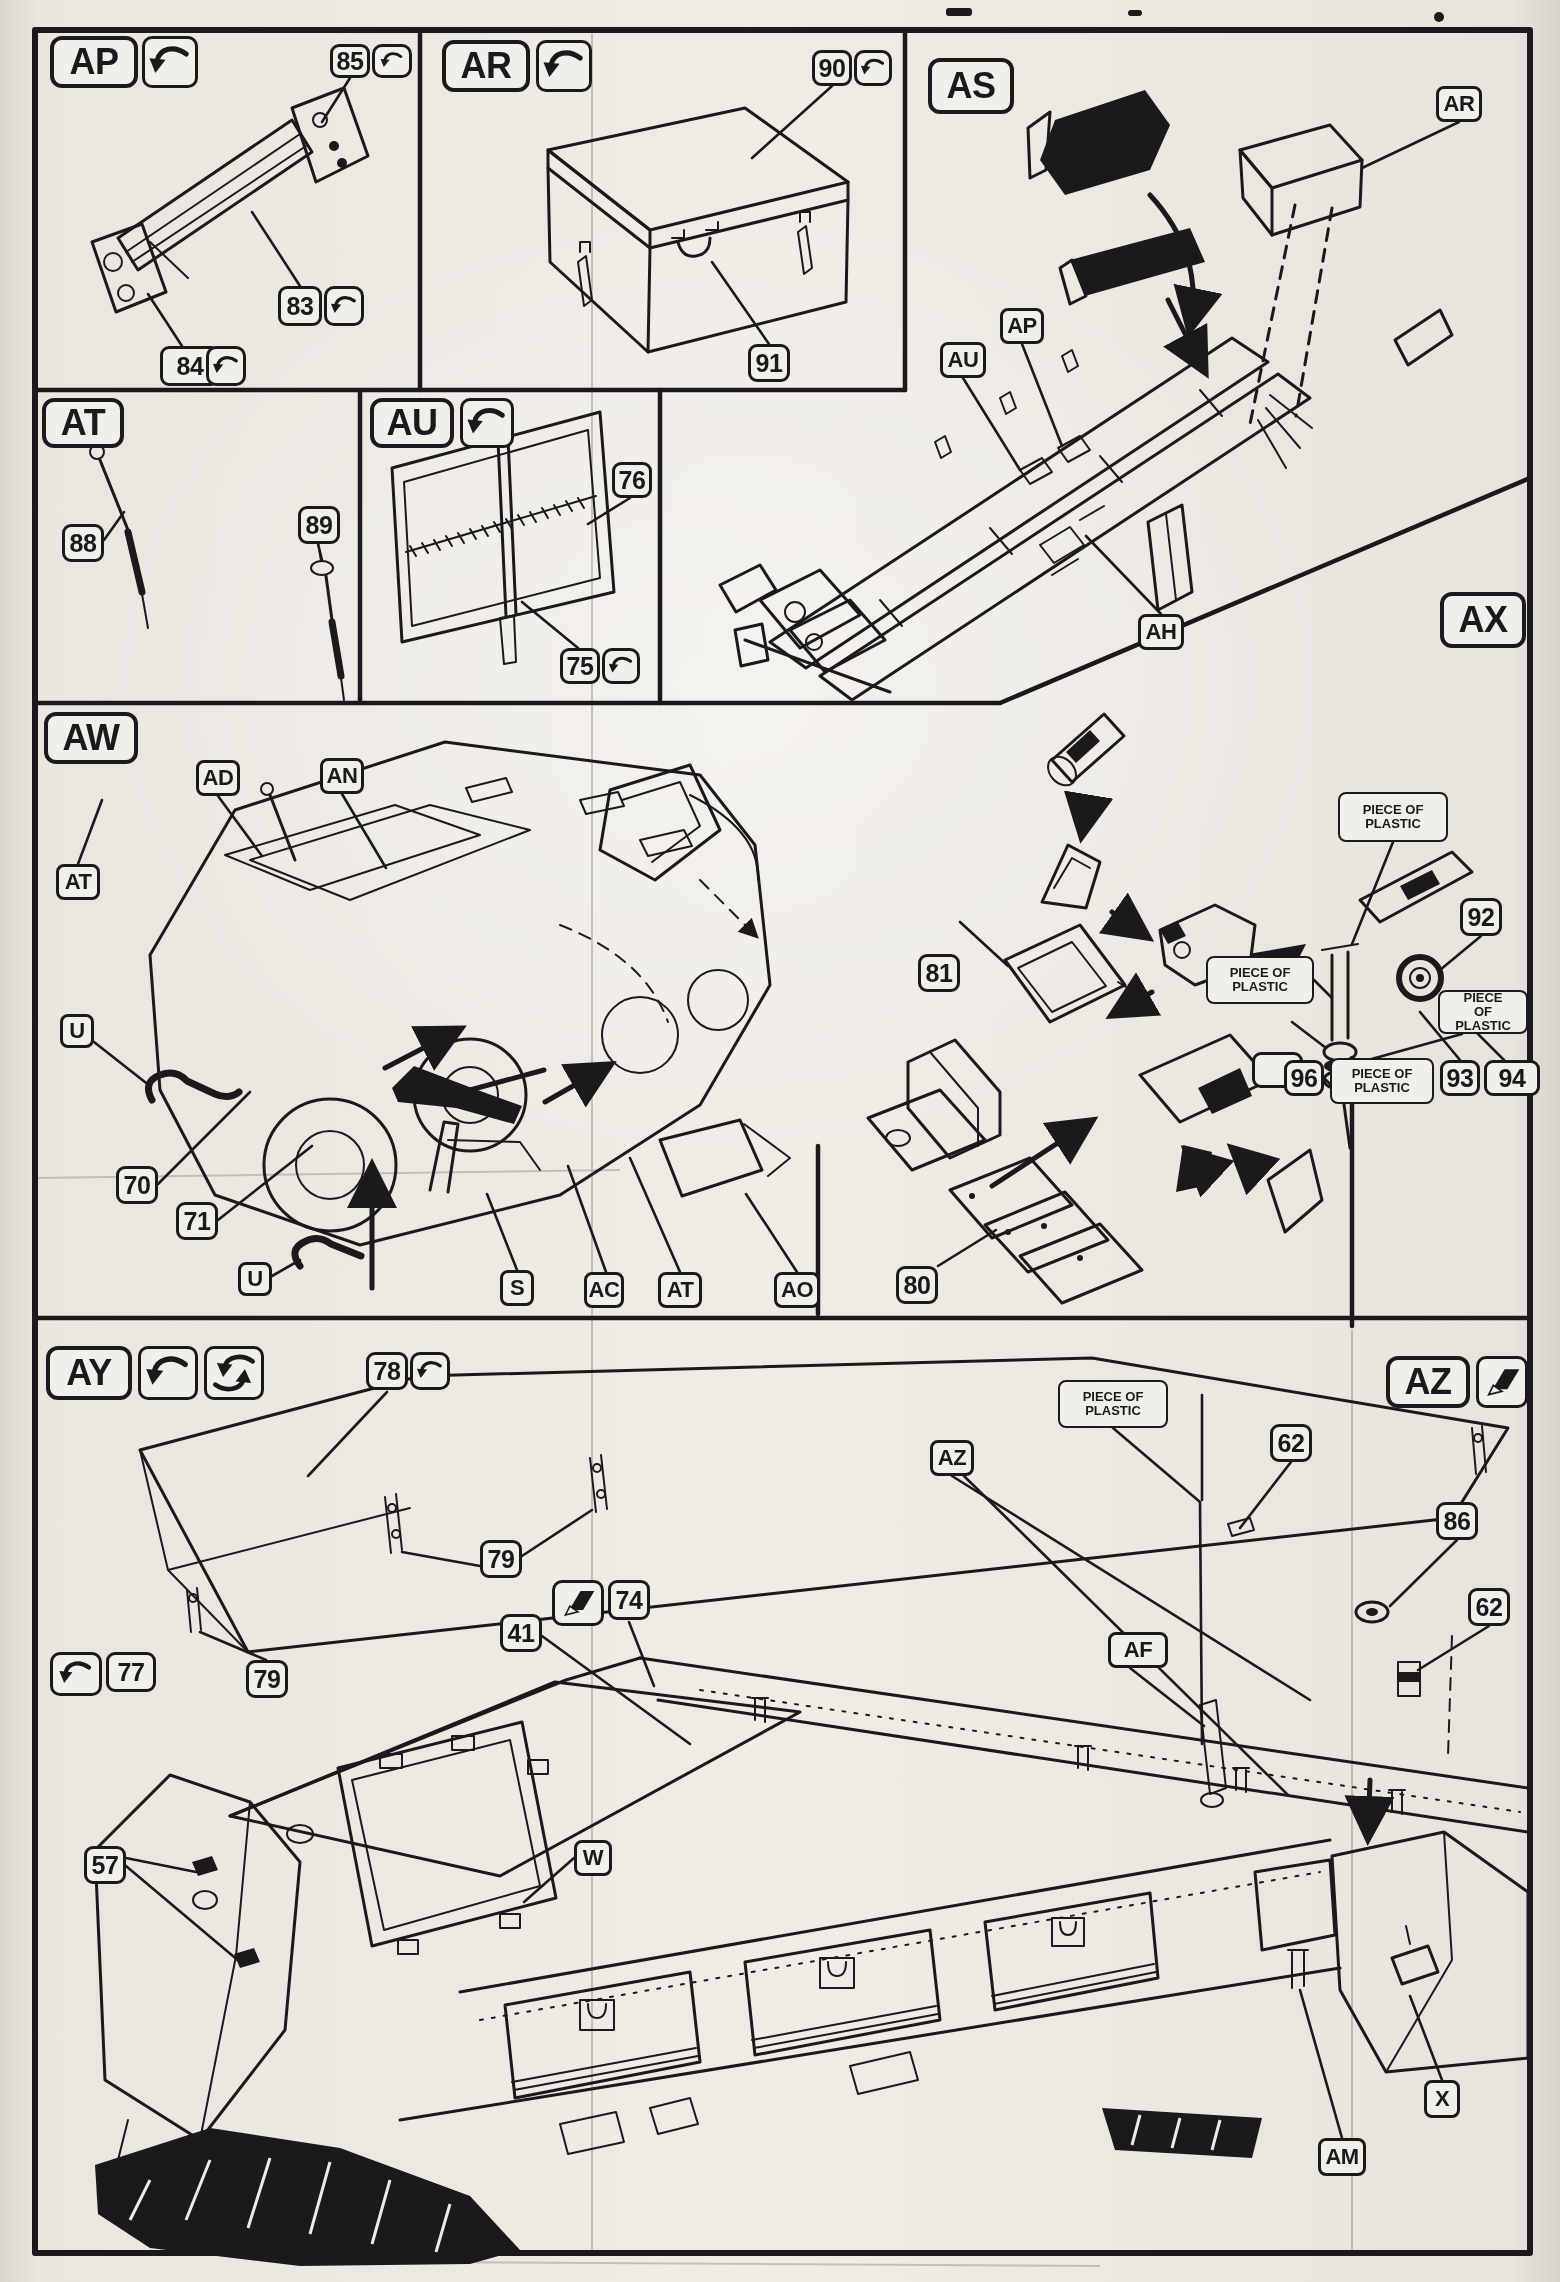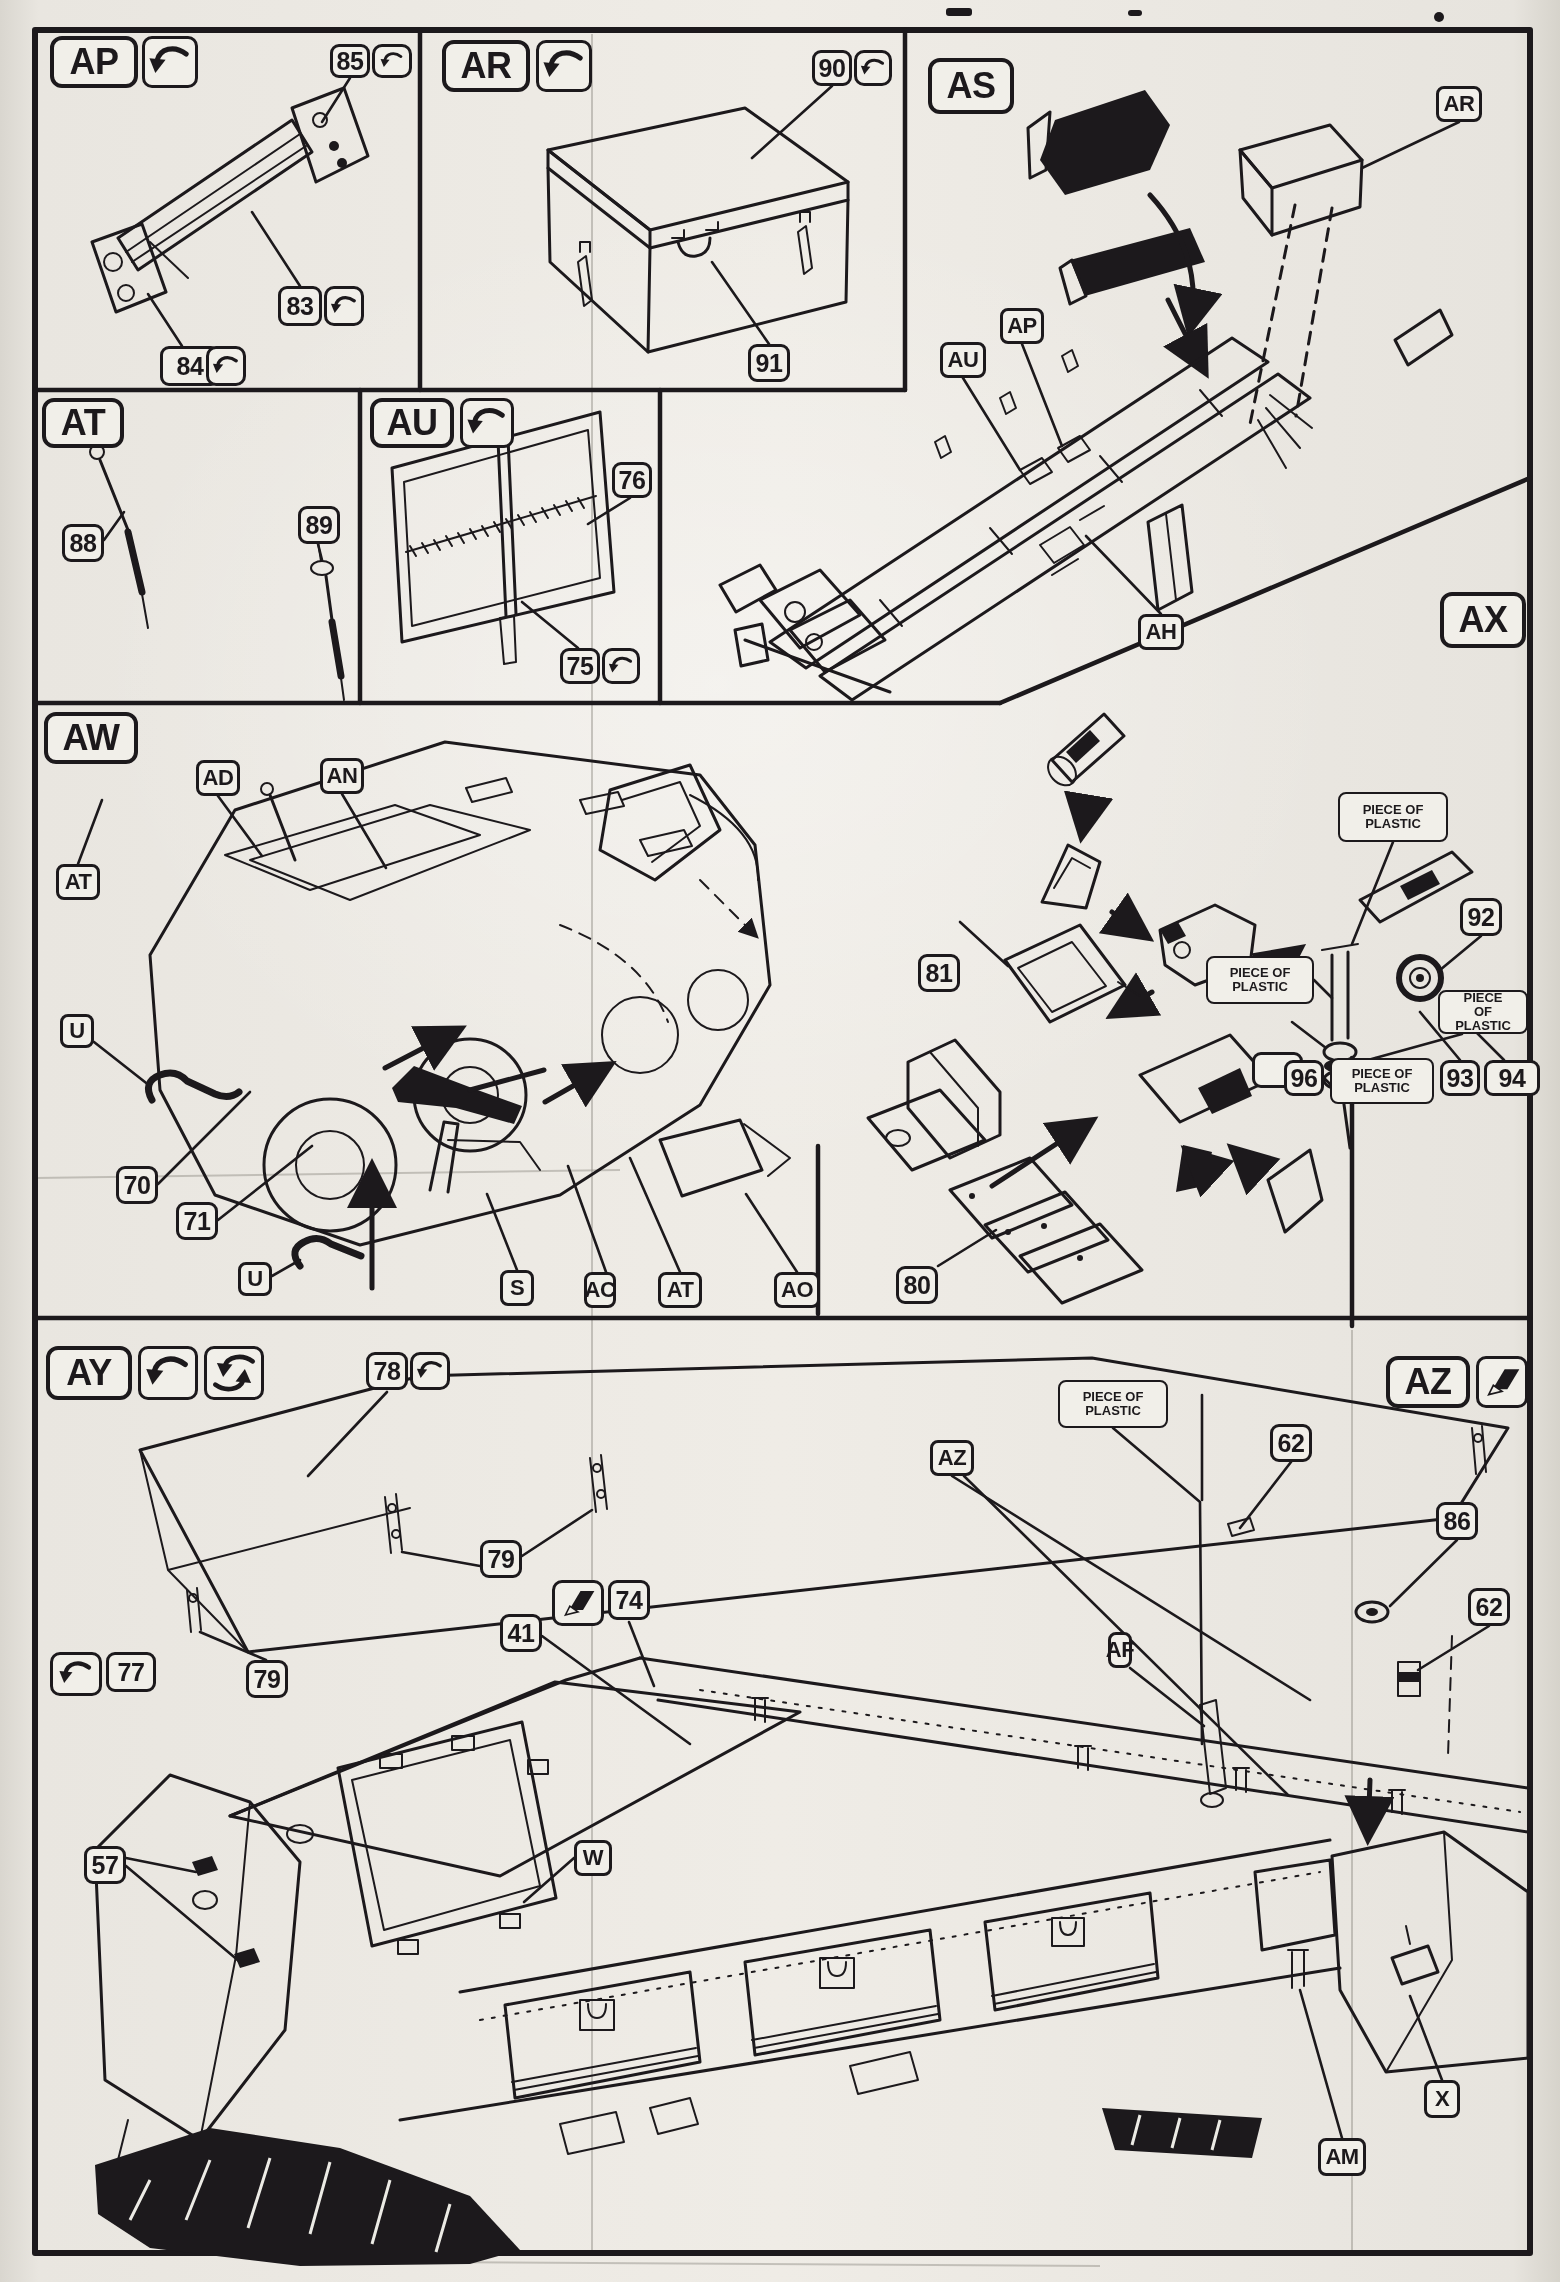--- a/index.html
+++ b/index.html
@@ -447,21 +447,21 @@
       </div>
       <div class="co panel" style="left: 44px; top: 712px; width: 94px; height: 52px;">AW</div>
       <div class="co ref" style="left: 196px; top: 760px; width: 44px; height: 36px;">AD</div>
       <div class="co ref" style="left: 320px; top: 758px; width: 44px; height: 36px;">AN</div>
       <div class="co ref" style="left: 56px; top: 864px; width: 44px; height: 36px;">AT</div>
       <div class="co ref" style="left: 60px; top: 1014px; width: 34px; height: 34px;">U</div>
       <div class="co part" style="left: 116px; top: 1166px; width: 42px; height: 38px;">70</div>
       <div class="co part" style="left: 176px; top: 1202px; width: 42px; height: 38px;">71</div>
       <div class="co ref" style="left: 238px; top: 1262px; width: 34px; height: 34px;">U</div>
       <div class="co ref" style="left: 500px; top: 1270px; width: 34px; height: 36px;">S</div>
-      <div class="co ref" style="left: 584px; top: 1272px; width: 32px; height: 36px;">AC</div>
+      <div class="co ref" style="left: 584px; top: 1272px; width: 40px; height: 36px;">AC</div>
       <div class="co ref" style="left: 658px; top: 1272px; width: 44px; height: 36px;">AT</div>
       <div class="co ref" style="left: 774px; top: 1272px; width: 46px; height: 36px;">AO</div>
       <div class="co part" style="left: 918px; top: 954px; width: 42px; height: 38px;">81</div>
       <div class="co note" style="left: 1338px; top: 792px; width: 110px; height: 50px;">PIECE OF PLASTIC</div>
       <div class="co part" style="left: 1460px; top: 898px; width: 42px; height: 38px;">92</div>
       <div class="co note" style="left: 1206px; top: 956px; width: 108px; height: 48px;">PIECE OF PLASTIC</div>
       <div class="co note" style="left: 1438px; top: 990px; width: 90px; height: 44px;">PIECE OF PLASTIC</div>
       <div class="co part" style="left: 1252px; top: 1052px; width: 48px; height: 36px; padding-left: 45px;">95</div>
       <div class="co part" style="left: 1284px; top: 1060px; width: 40px; height: 36px;">96</div>
       <div class="co note" style="left: 1330px; top: 1058px; width: 104px; height: 46px;">PIECE OF PLASTIC</div>
@@ -512,20 +512,20 @@
       </div>
       <div class="co part" style="left: 608px; top: 1580px; width: 42px; height: 40px;">74</div>
       <div class="co icon" style="left: 50px; top: 1652px; width: 52px; height: 44px;">
         <svg viewBox="0 0 60 54">
           <path d="M52 16 C36 4 16 8 12 26" fill="none" stroke="#1c191c" stroke-width="7" stroke-linecap="round"></path>
           <path d="M2 22 L24 24 L10 42 Z" fill="#1c191c"></path>
         </svg>
       </div>
       <div class="co part" style="left: 106px; top: 1652px; width: 50px; height: 40px;">77</div>
       <div class="co part" style="left: 246px; top: 1660px; width: 42px; height: 38px;">79</div>
-      <div class="co ref" style="left: 1108px; top: 1632px; width: 24px; height: 36px;">AF</div>
+      <div class="co ref" style="left: 1108px; top: 1632px; width: 60px; height: 36px;">AF</div>
       <div class="co ref" style="left: 574px; top: 1840px; width: 38px; height: 36px;">W</div>
       <div class="co part" style="left: 84px; top: 1846px; width: 42px; height: 38px;">57</div>
       <div class="co ref" style="left: 1424px; top: 2080px; width: 36px; height: 38px;">X</div>
       <div class="co ref" style="left: 1318px; top: 2138px; width: 48px; height: 38px;">AM</div>
     </div>
 
 </div>
 
 </body></html>

